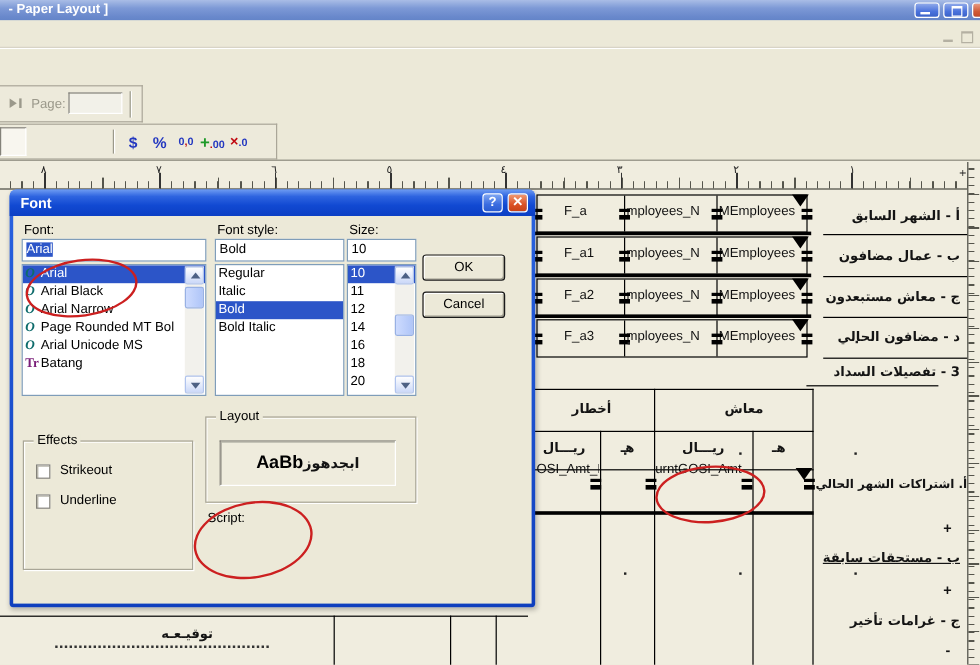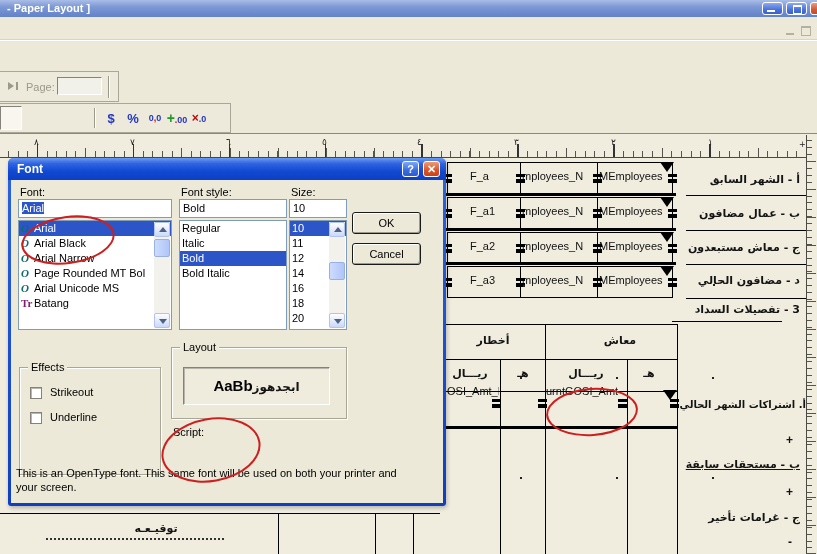--- a/index.html
+++ b/index.html
@@ -413,19 +413,18 @@
 
     <div class="grp" style="left:160px;top:167px;width:176px;height:72px;">
       <span class="grplbl">Layout</span>
       <div class="samplebox" style="left:11px;top:19px;width:147px;height:38px;">
         <span class="sampletxt"><span>AaBb</span><span class="ar" style="font-size:12px;">ابجدهوز</span></span>
       </div>
     </div>
 
     <span class="lbl" style="left:162px;top:246px;">Script:</span>
 
-    <div class="note" style="left:5px;top:286px;width:404px;">This is an OpenType font. This same font will be used on both your printer and your screen.</div>
   </div>
 </div>
 
 <div class="ellipse" style="left:21px;top:216px;width:90px;height:44px;transform:rotate(-8deg);"></div>
 <div class="ellipse" style="left:161px;top:418px;width:96px;height:60px;transform:rotate(-10deg);"></div>
 <div class="ellipse" style="left:546px;top:388px;width:88px;height:44px;transform:rotate(-4deg);"></div>
 
 </body></html>

